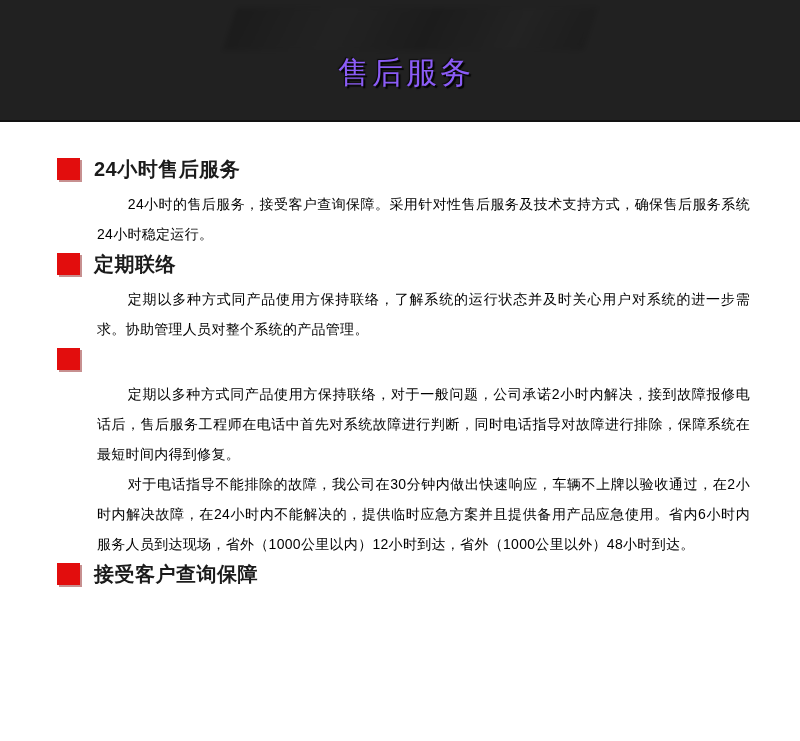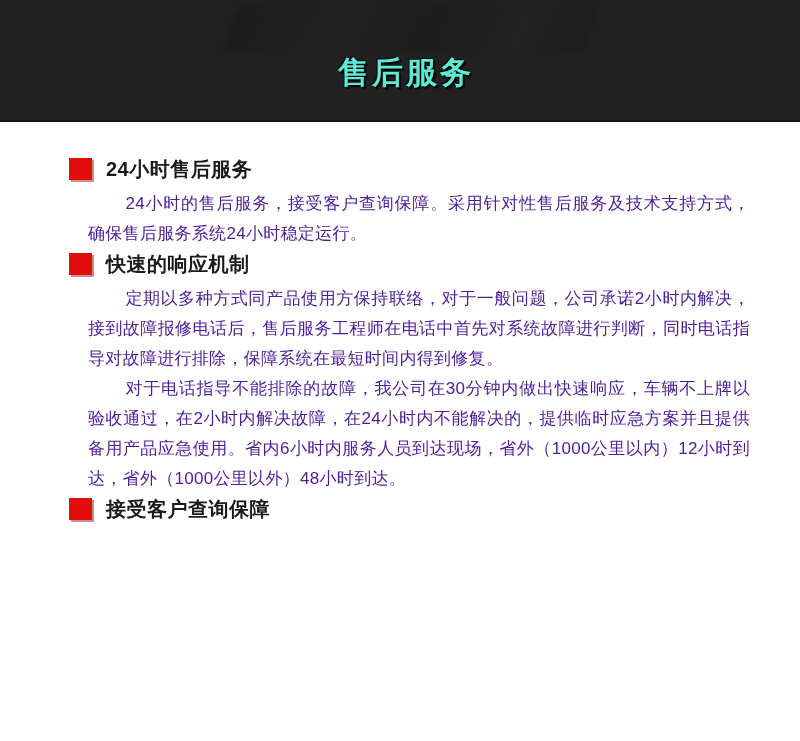--- a/index.html
+++ b/index.html
@@ -38,56 +38,56 @@
     filter: blur(2px);
     opacity: 0.45;
     transform: skewX(-18deg);
   }
   .banner .banner-title {
     position: absolute;
     left: 0;
     right: 0;
     top: 52px;
     text-align: center;
-    color: #5eead4;
+    color: #8b5cf6;
     font-size: 31px;
-    font-weight: bold;
+    font-weight: normal;
     letter-spacing: 3px;
     text-shadow: 2px 2px 1px rgba(0,0,0,0.9), -1px -1px 1px rgba(0,0,0,0.7);
     padding-left: 12px;
   }
   
   .content {
     padding: 32px 50px 0 57px;
   }
   .section-head {
     display: flex;
     align-items: center;
     gap: 14px;
-    margin: 4px 0 9px 12px;
+    margin: 4px 0 9px 0;
   }
   .bullet {
     flex: 0 0 auto;
     width: 23px;
     height: 22px;
     background: #e20d0d;
     box-shadow: 2px 2px 0 rgba(130, 8, 8, 0.45);
   }
   .section-heading {
     font-size: 20px;
     font-weight: bold;
     color: #1b1b1b;
     line-height: 22px;
     letter-spacing: 0.5px;
   }
   .para {
-    margin-left: 31px;
-    font-size: 17px;
+    margin-left: 40px;
+    font-size: 14px;
     line-height: 30px;
-    color: #4c1d95;
+    color: #000000;
     text-indent: 2.2em;
     text-align: justify;
     letter-spacing: 0.3px;
   }
 </style>
 </head>
 <body>
 
 <div class="page">
 
@@ -100,26 +100,30 @@
 
     <div class="section">
       <div class="section-head">
         <span class="bullet"></span>
         <h2 class="section-heading">24小时售后服务</h2>
       </div>
       <p class="para">24小时的售后服务，接受客户查询保障。采用针对性售后服务及技术支持方式，确保售后服务系统24小时稳定运行。</p>
     </div>
 
     <div class="section">
+      <div class="section-head">
+        <span class="bullet"></span>
+        <h2 class="section-heading">定期联络</h2>
+      </div>
+      <p class="para">定期以多种方式同产品使用方保持联络，了解系统的运行状态并及时关心用户对系统的进一步需求。协助管理人员对整个系统的产品管理。</p>
     </div>
 
     <div class="section">
       <div class="section-head">
         <span class="bullet"></span>
-        <h2 class="section-heading">快速的响应机制</h2>
       </div>
       <p class="para">定期以多种方式同产品使用方保持联络，对于一般问题，公司承诺2小时内解决，接到故障报修电话后，售后服务工程师在电话中首先对系统故障进行判断，同时电话指导对故障进行排除，保障系统在最短时间内得到修复。</p>
       <p class="para">对于电话指导不能排除的故障，我公司在30分钟内做出快速响应，车辆不上牌以验收通过，在2小时内解决故障，在24小时内不能解决的，提供临时应急方案并且提供备用产品应急使用。省内6小时内服务人员到达现场，省外（1000公里以内）12小时到达，省外（1000公里以外）48小时到达。</p>
     </div>
 
     <div class="section">
       <div class="section-head">
         <span class="bullet"></span>
         <h2 class="section-heading">接受客户查询保障</h2>
       </div>

